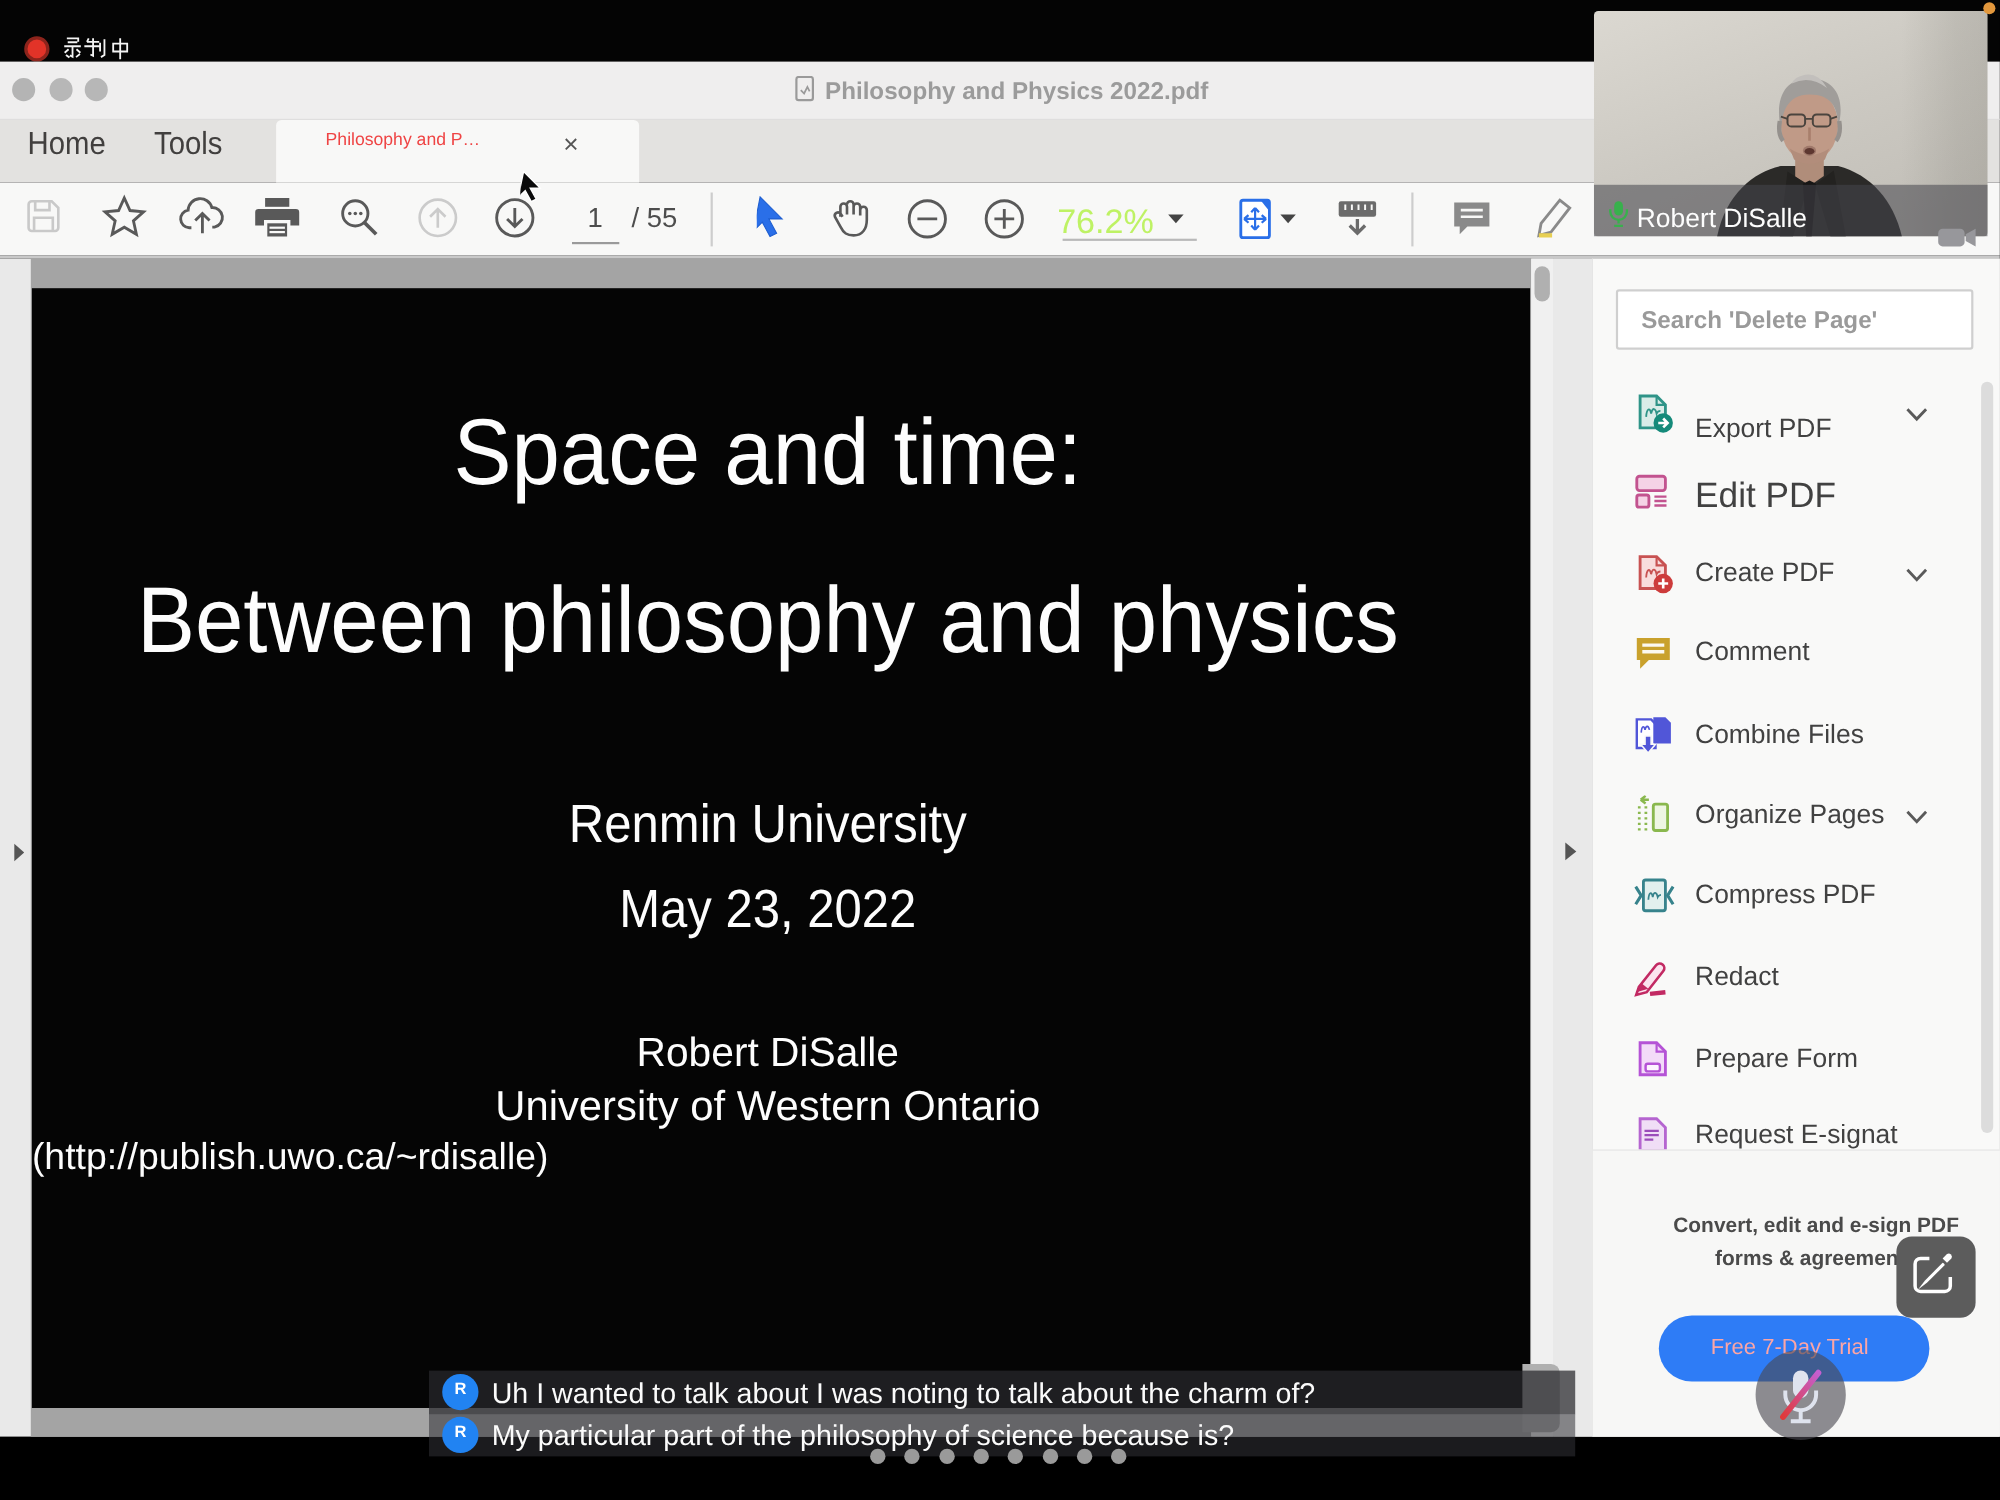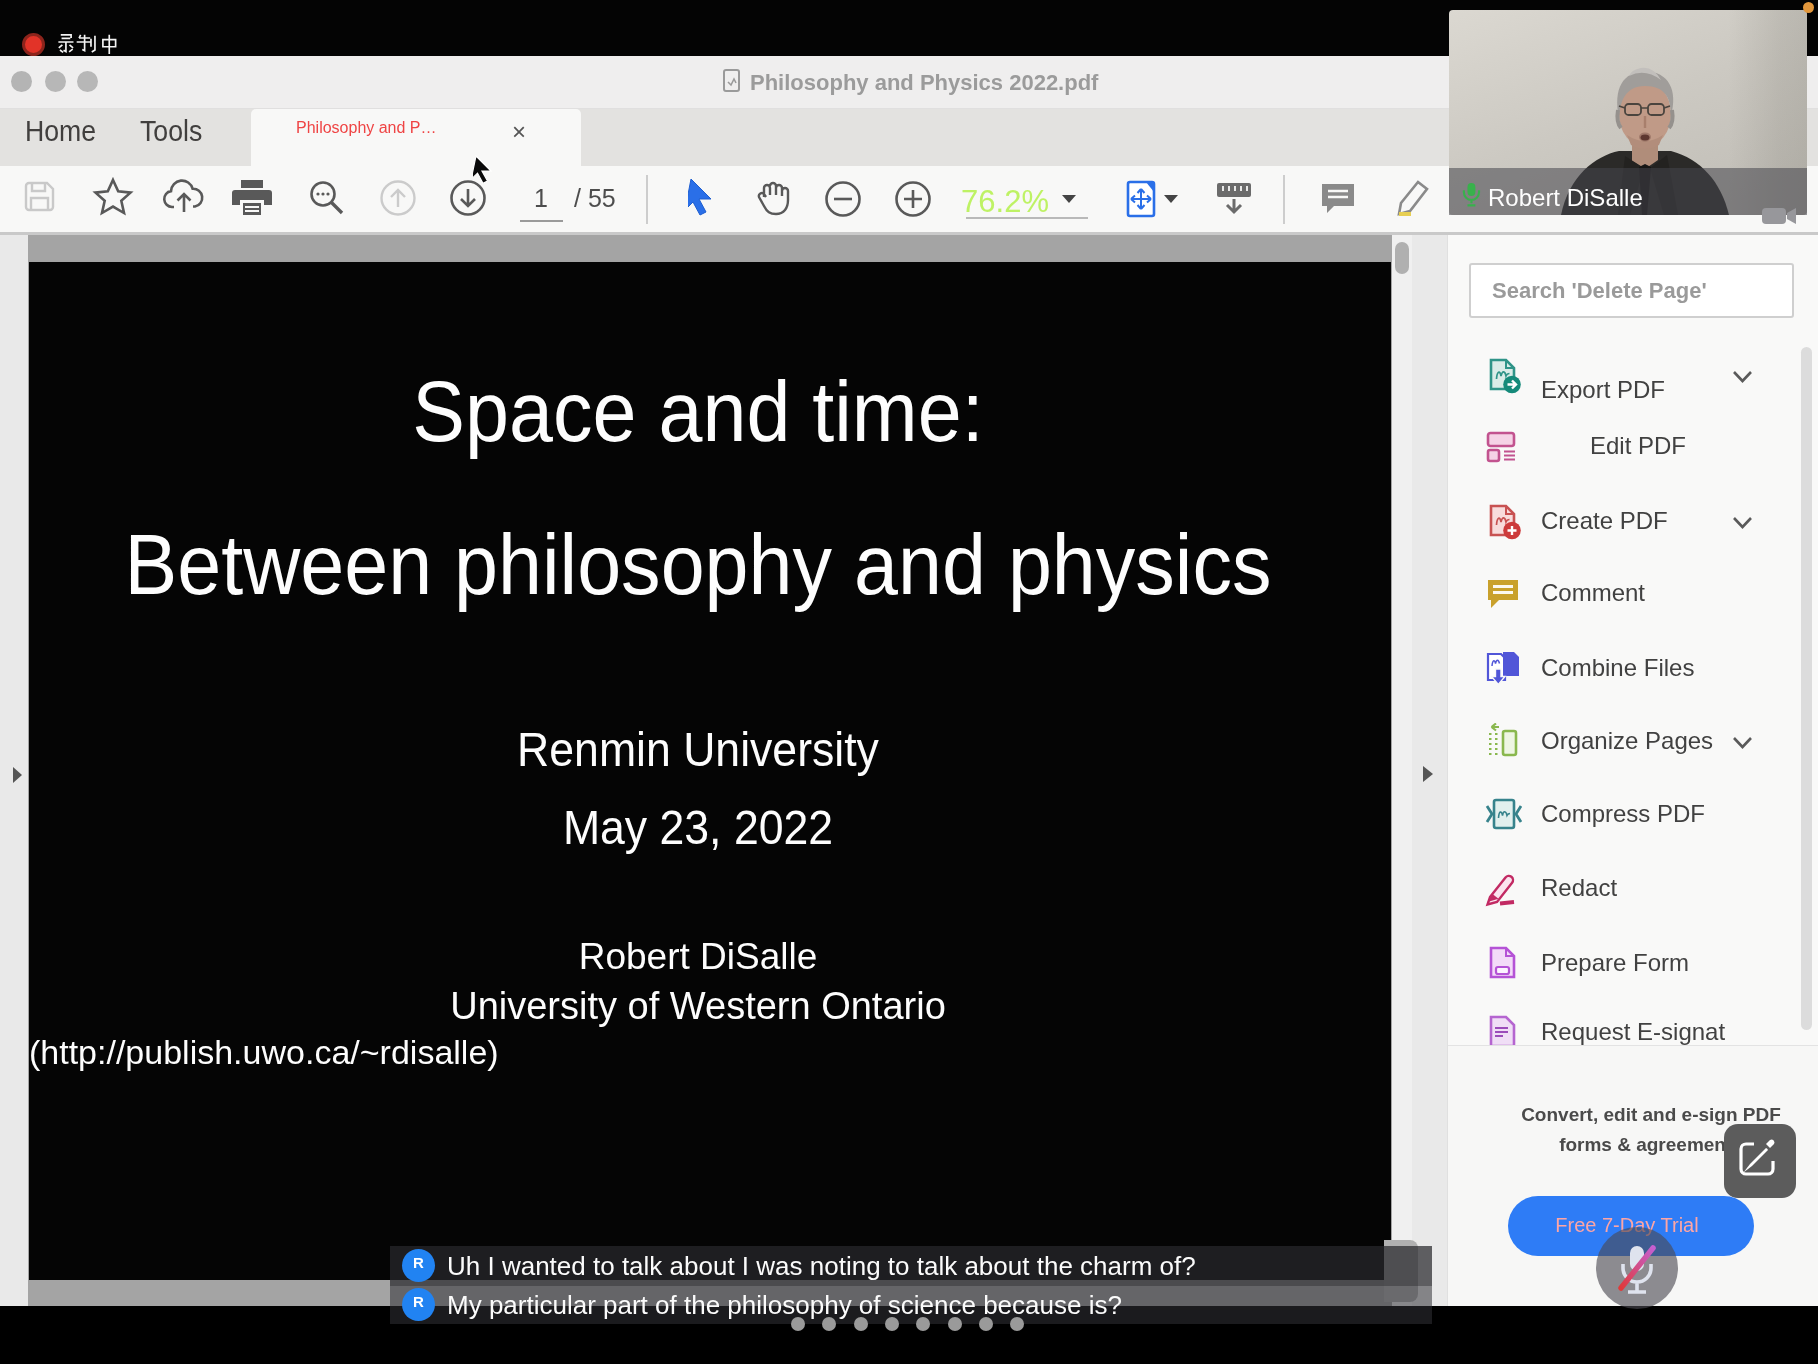--- a/index.html
+++ b/index.html
@@ -177,21 +177,21 @@
   </svg>
 <div class="abs" style="left:1541px;top:361px;font-size:24px;color:#414141;margin-top:15px;">Export PDF</div>
 <svg class="abs" style="left:1732px;top:370px;" width="21" height="14" viewBox="0 0 21 14">
     <path d="M2 2 l8.5 9 8.5-9" stroke="#5a5a5a" stroke-width="2.6" fill="none"></path>
   </svg>
 <svg class="abs" style="left:1485px;top:428px;" width="38" height="38" viewBox="0 0 38 38">
     <rect x="3" y="5" width="26" height="13" rx="2.5" fill="#f5d3e6" stroke="#c2538f" stroke-width="2.6"></rect>
     <rect x="3" y="22" width="11" height="11" rx="2" fill="#f5d3e6" stroke="#c2538f" stroke-width="2.6"></rect>
     <path d="M19 23.5 h11 M19 27.5 h11 M19 31.5 h11" stroke="#c2538f" stroke-width="2.2"></path>
   </svg>
-<div class="abs" style="left:1590px;top:432px;font-size:24px;color:#414141;">Edit PDF</div>
+<div class="abs" style="left:1541px;top:432px;font-size:32px;color:#414141;">Edit PDF</div>
 <svg class="abs" style="left:1485px;top:503px;" width="38" height="38" viewBox="0 0 38 38">
     <path d="M6 3 h15 l8 8 v21 h-23 z" fill="#f8dcdc" stroke="#c85252" stroke-width="2.6"></path>
     <path d="M21 3 v8 h8" fill="none" stroke="#c85252" stroke-width="2"></path>
     <path d="M11.5 22 c0.5-8 3.5-9 4.5-3 c1.5-6 4-5 5 0 c1-2.5 3-2.5 3.5-2.5" stroke="#c85252" stroke-width="1.7" fill="none"></path>
     <circle cx="27" cy="27.5" r="8.8" fill="#cd3b3b"></circle>
     <path d="M22.5 27.5 h9 M27 23 v9" stroke="#fff" stroke-width="2.4" fill="none"></path>
   </svg>
 <div class="abs" style="left:1541px;top:507px;font-size:24px;color:#414141;">Create PDF</div>
 <svg class="abs" style="left:1732px;top:516px;" width="21" height="14" viewBox="0 0 21 14">
     <path d="M2 2 l8.5 9 8.5-9" stroke="#5a5a5a" stroke-width="2.6" fill="none"></path>

